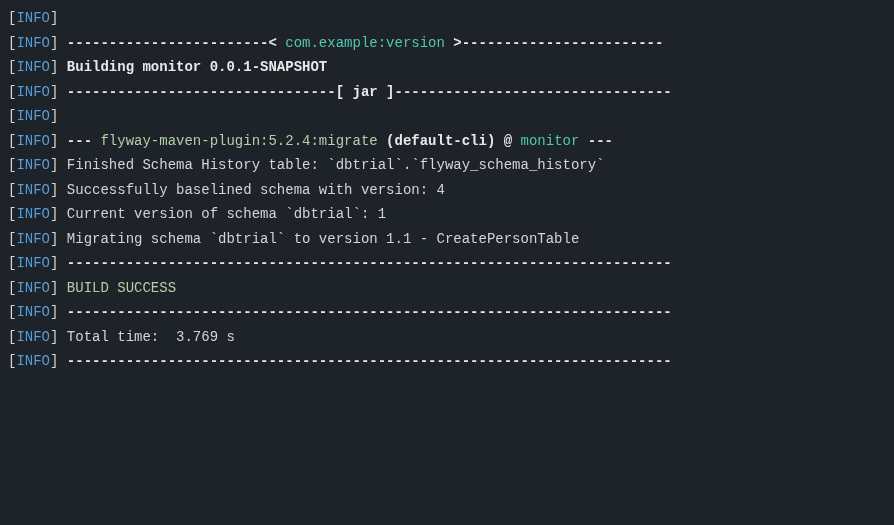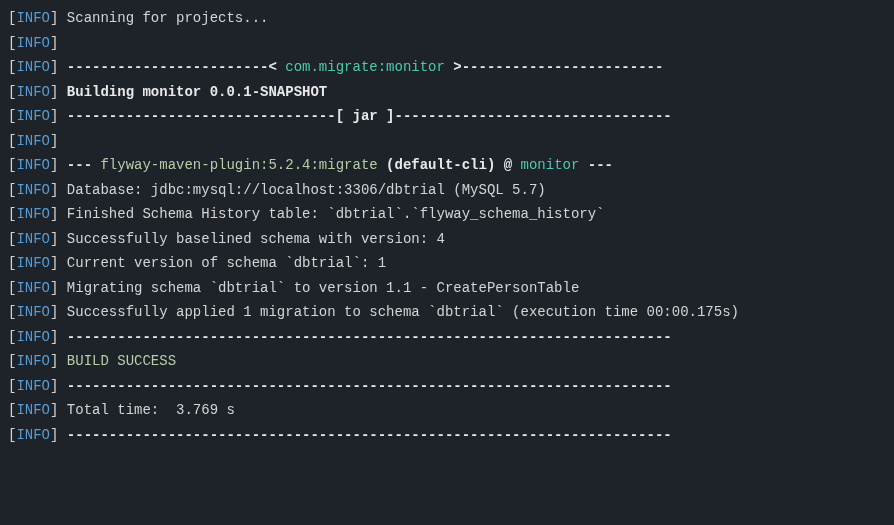--- a/index.html
+++ b/index.html
@@ -12,47 +12,44 @@
   .cyan{color:#4ec9b0;}
   .yellow{color:#b5cea8;margin-top:30px;}
   .bold{font-weight:bold;color:#e8e8e8;}
   .success{color:#b5cea8;font-weight:normal;}
 </style>
 </head>
 <body>
 
 <div class="term">
 
-<div class="line"><span class="tag-br">[</span><span class="tag-word">INFO</span><span class="tag-br">]</span> <span>Scanning for projects...</span></div>
 
 <div class="line"><span class="tag-br">[</span><span class="tag-word">INFO</span><span class="tag-br">]</span> <span></span></div>
 
-<div class="line"><span class="tag-br">[</span><span class="tag-word">INFO</span><span class="tag-br">]</span> <span class="bold">------------------------&lt; </span><span class="cyan">com.migrate:monitor</span><span class="bold"> &gt;------------------------</span></div>
+<div class="line"><span class="tag-br">[</span><span class="tag-word">INFO</span><span class="tag-br">]</span> <span class="bold">------------------------&lt; </span><span class="cyan">com.example:version</span><span class="bold"> &gt;------------------------</span></div>
 
 <div class="line"><span class="tag-br">[</span><span class="tag-word">INFO</span><span class="tag-br">]</span> <span class="bold">Building monitor 0.0.1-SNAPSHOT</span></div>
 
 <div class="line"><span class="tag-br">[</span><span class="tag-word">INFO</span><span class="tag-br">]</span> <span class="bold">--------------------------------[ jar ]---------------------------------</span></div>
 
 <div class="line"><span class="tag-br">[</span><span class="tag-word">INFO</span><span class="tag-br">]</span> <span></span></div>
 
 <div class="line"><span class="tag-br">[</span><span class="tag-word">INFO</span><span class="tag-br">]</span> <span class="bold">--- </span><span class="yellow">flyway-maven-plugin:5.2.4:migrate</span><span class="bold"> (default-cli)</span><span class="bold"> @ </span><span class="cyan">monitor</span><span class="bold"> ---</span></div>
 
 
-<div class="line"><span class="tag-br">[</span><span class="tag-word">INFO</span><span class="tag-br">]</span> <span>Database: jdbc:mysql://localhost:3306/dbtrial (MySQL 5.7)</span></div>
 
 
 <div class="line"><span class="tag-br">[</span><span class="tag-word">INFO</span><span class="tag-br">]</span> <span>Finished Schema History table: `dbtrial`.`flyway_schema_history`</span></div>
 
 <div class="line"><span class="tag-br">[</span><span class="tag-word">INFO</span><span class="tag-br">]</span> <span>Successfully baselined schema with version: 4</span></div>
 
 <div class="line"><span class="tag-br">[</span><span class="tag-word">INFO</span><span class="tag-br">]</span> <span>Current version of schema `dbtrial`: 1</span></div>
 
 <div class="line"><span class="tag-br">[</span><span class="tag-word">INFO</span><span class="tag-br">]</span> <span>Migrating schema `dbtrial` to version 1.1 - CreatePersonTable</span></div>
 
-<div class="line"><span class="tag-br">[</span><span class="tag-word">INFO</span><span class="tag-br">]</span> <span>Successfully applied 1 migration to schema `dbtrial` (execution time 00:00.175s)</span></div>
 
 <div class="line"><span class="tag-br">[</span><span class="tag-word">INFO</span><span class="tag-br">]</span> <span class="bold">------------------------------------------------------------------------</span></div>
 
 <div class="line"><span class="tag-br">[</span><span class="tag-word">INFO</span><span class="tag-br">]</span> <span class="success">BUILD SUCCESS</span></div>
 
 <div class="line"><span class="tag-br">[</span><span class="tag-word">INFO</span><span class="tag-br">]</span> <span class="bold">------------------------------------------------------------------------</span></div>
 
 <div class="line"><span class="tag-br">[</span><span class="tag-word">INFO</span><span class="tag-br">]</span> <span>Total time:  3.769 s</span></div>
 
 

